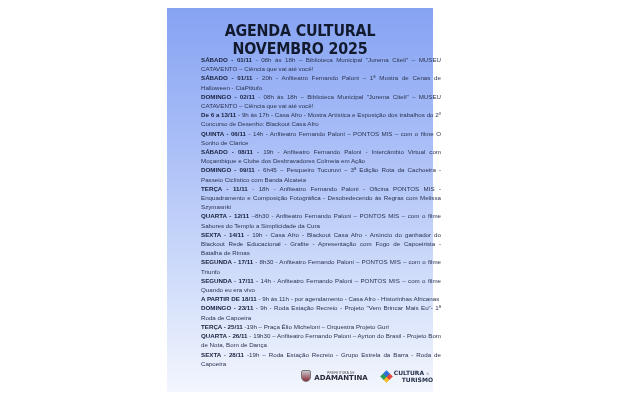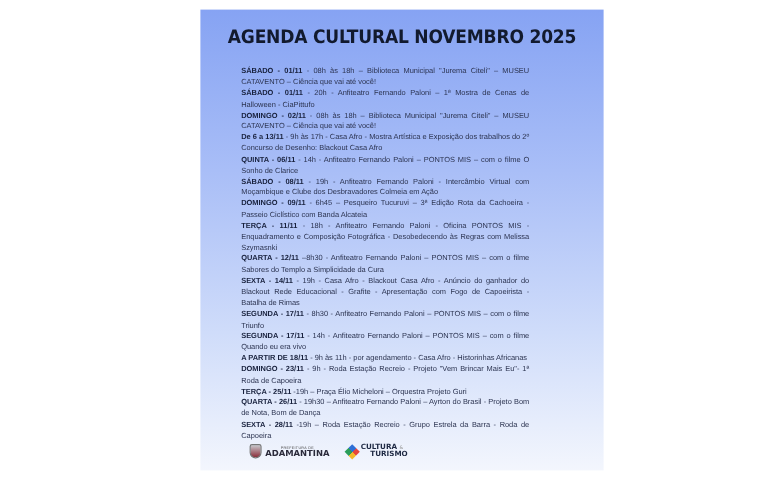--- a/index.html
+++ b/index.html
@@ -1,38 +1,38 @@
 <!DOCTYPE html>
 <html><head>
   <meta charset="utf-8">
   <style>
     html, body { margin: 0; padding: 0; }
     body {
       width: 640px; height: 400px; background: #ffffff; position: relative; overflow: hidden;
       font-family: "Liberation Sans", sans-serif;
     }
     .poster {
-      position: absolute; left: 167px; top: 8px; width: 336px; height: 384px;
+      position: absolute; left: 167px; top: 8px; width: 266px; height: 384px;
       background: linear-gradient(to bottom, #86a3f3 0%, #a9bef7 35%, #cfdcfa 70%, #f3f6fd 100%);
       box-sizing: border-box;
     }
     .title {
       position: absolute; left: 0; right: 0; top: 14px; text-align: center;
       font-family: "DejaVu Sans", sans-serif; font-weight: bold; font-size: 15.5px;
       color: #121a2e; letter-spacing: -0.2px; transform: scaleX(0.92);
     }
     .events {
       position: absolute; left: 34px; top: 47px; width: 240px;
       font-size: 6.2px; line-height: 9.2px; color: #2b3350;
     }
     .event { margin: 0; text-align: justify; }
     .event .day { font-weight: bold; color: #18213d; }
     .logos {
       position: absolute; left: 0; right: 0; top: 358px; height: 20px;
-      display: flex; justify-content: flex-start; align-items: center; gap: 14px; margin-left: 41px;
+      display: flex; justify-content: flex-end; align-items: center; gap: 14px;
     }
     .logo { display: flex; align-items: center; gap: 3px; }
     .crest {
       width: 10px; height: 12px; border-radius: 2px 2px 5px 5px;
       background: linear-gradient(#c8c8cc, #8b2d3a); border: 1px solid #777;
       box-sizing: border-box;
     }
     .adam-text { display: flex; flex-direction: column; line-height: 5px; }
     .adam-small { font-size: 3px; color: #444; text-align: center; letter-spacing: 0.3px; }
     .adam-big { font-size: 7px; font-weight: bold; color: #2a2a3a; font-family: "DejaVu Sans", sans-serif; }

